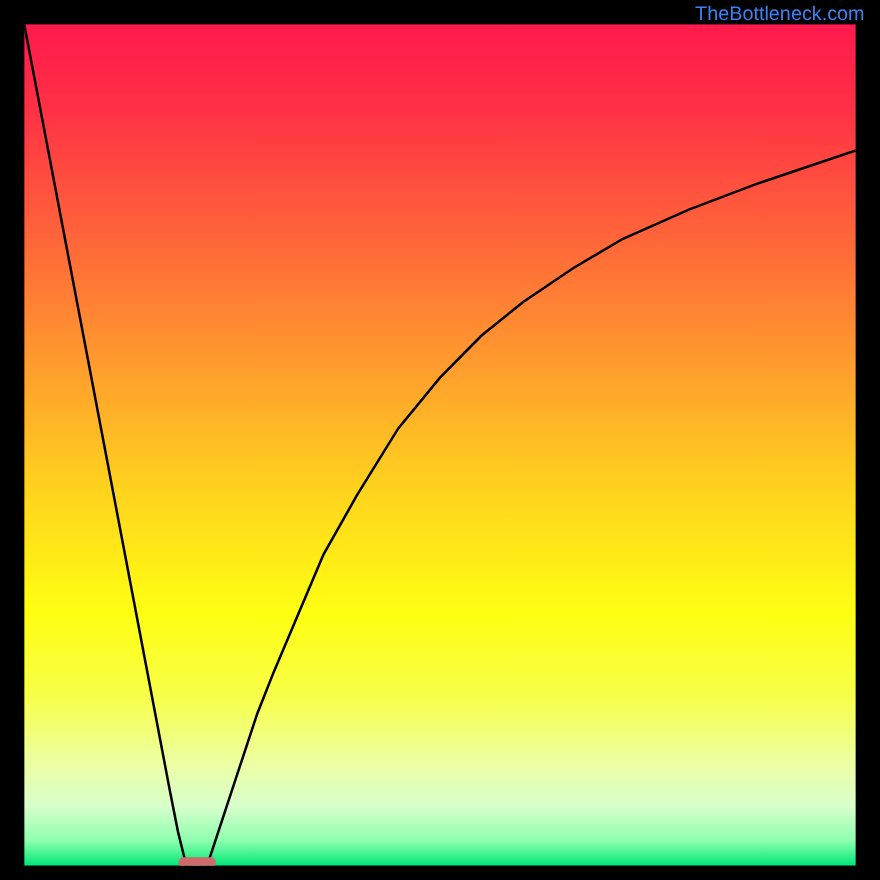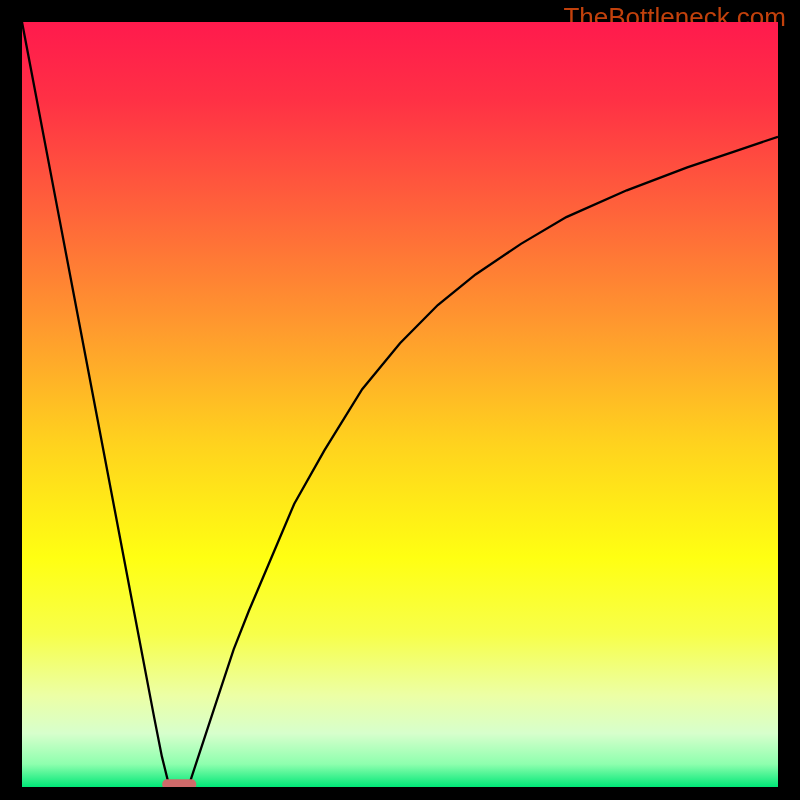--- a/index.html
+++ b/index.html
@@ -22,22 +22,22 @@
     position: absolute;
     left: 22px;
     top: 22px;
     width: 756px;   
     height: 765px;  
   }
   .watermark {
     position: absolute;
     top: 2px;
     right: 14px;
-    color: #c2410c;
-    font-size: 26px;
+    color: #3b82f6;
+    font-size: 18px;
     font-weight: 400;
     letter-spacing: 0px;
     font-family: Arial, Helvetica, sans-serif;
   }
 </style>
 </head>
 <body>
 
 <div class="frame">
 

